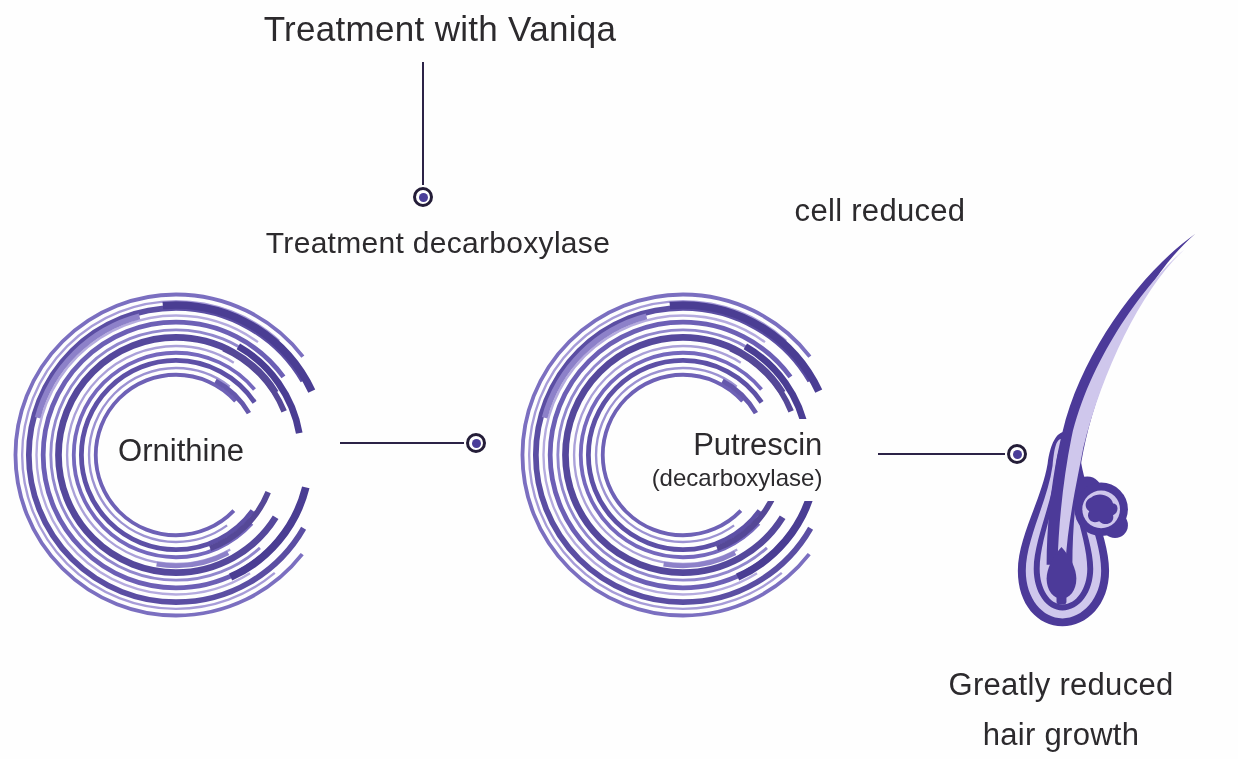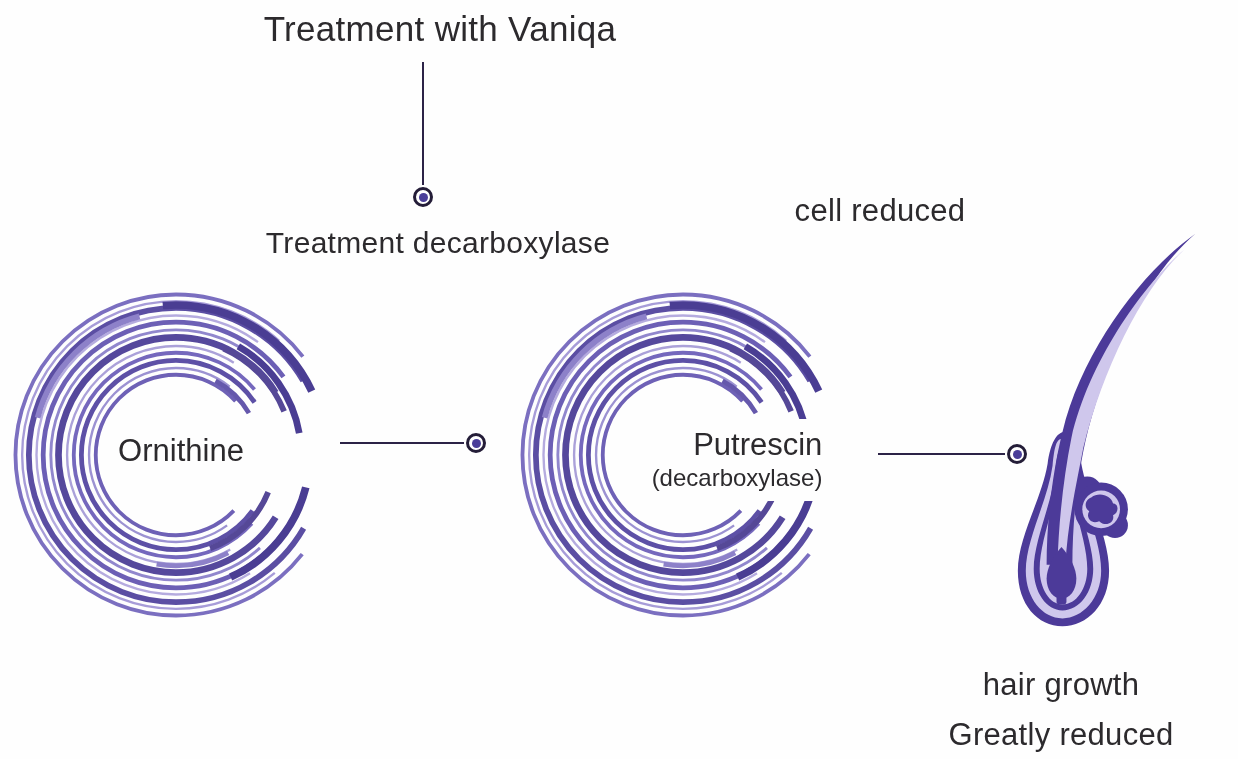--- a/index.html
+++ b/index.html
@@ -121,17 +121,17 @@
     <path fill="var(--follicle-dark)" d="M92,278 C100,272 112,276 114,284 C120,284 120,294 114,296 C116,304 106,308 100,302 C92,306 86,298 90,292 C84,288 86,280 92,278 Z"></path>
 
     <path fill="var(--follicle-dark)" d="M197,12 C150,52 106,136 86,222 C78,258 73,302 73,346 L47,346 C47,302 53,252 63,212 C83,128 146,48 197,12 Z"></path>
     <path fill="var(--follicle-light)" d="M186,28 C146,64 104,146 84,228 C78,260 68,304 66,346 L58,346 C59,304 64,258 72,218 C90,138 148,60 186,28 Z"></path>
 
     <rect x="57" y="370" width="10" height="16" rx="3" fill="var(--follicle-dark)"></rect>
     <path fill="var(--follicle-dark)" d="M62,328 C71,338 77,350 77,360 C77,372 70,380 62,380 C54,380 47,372 47,360 C47,350 53,338 62,328 Z"></path>
   </svg>
 
   <div class="txt outcome">
+    <div>Greatly reduced</div>
     <div>hair growth</div>
-    <div>Greatly reduced</div>
   </div>
 
 </div>
 
 </body></html>

